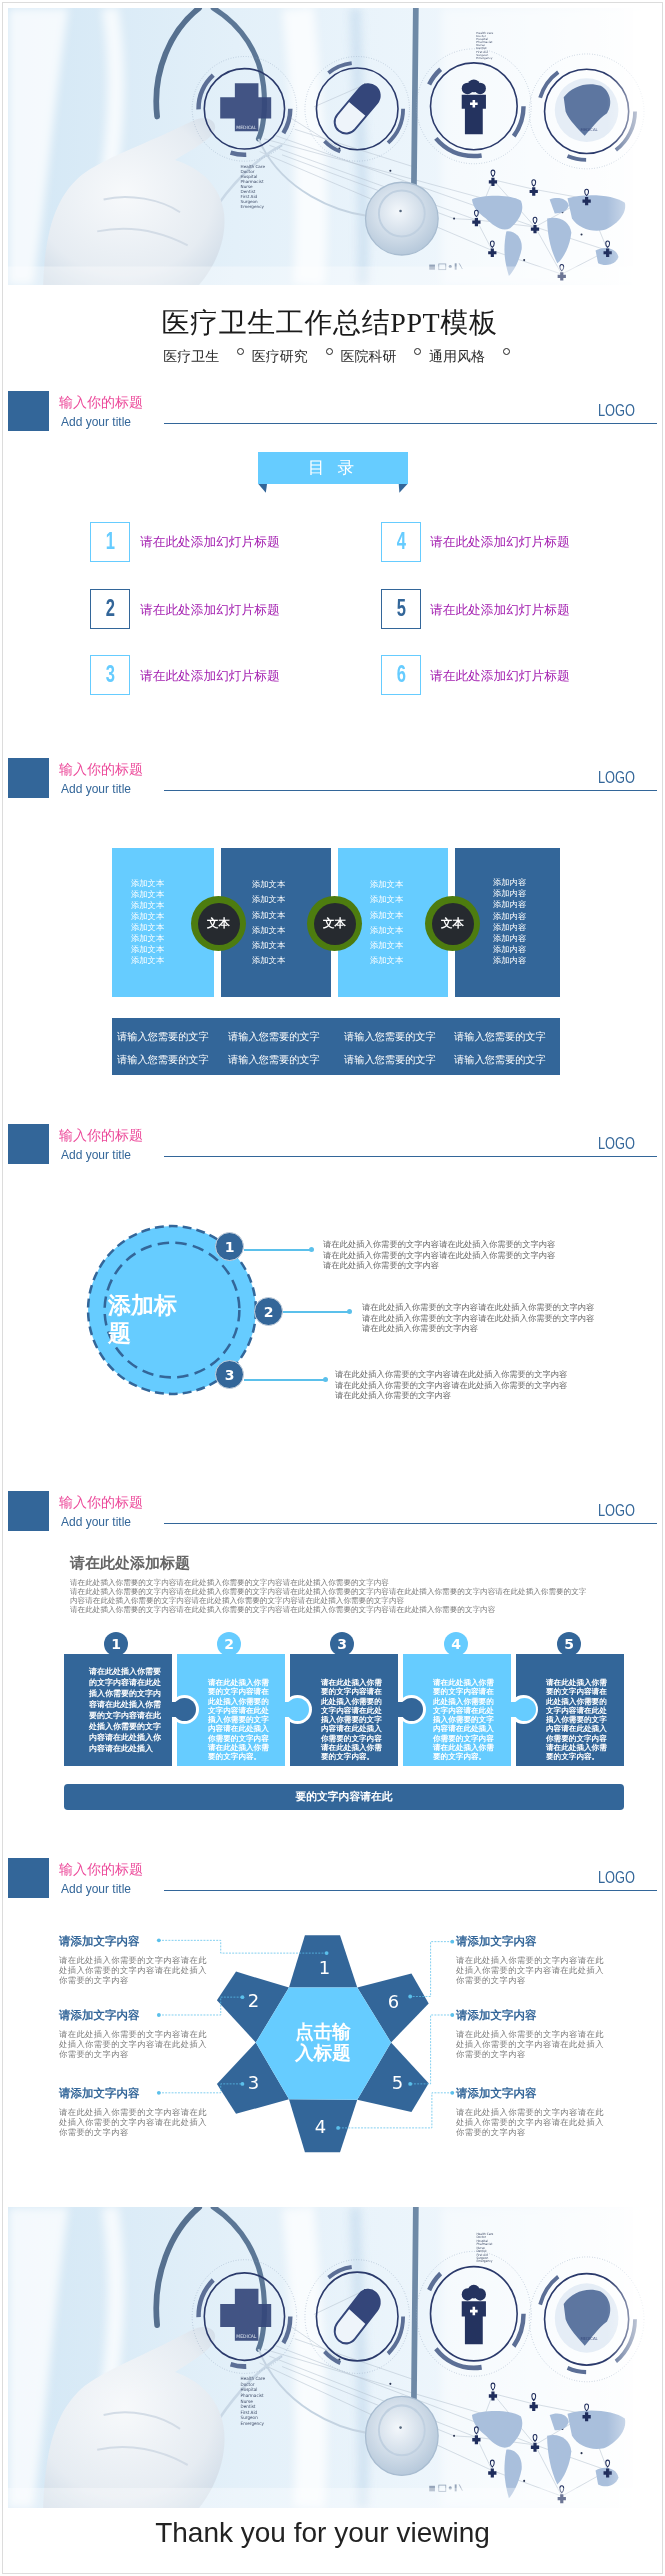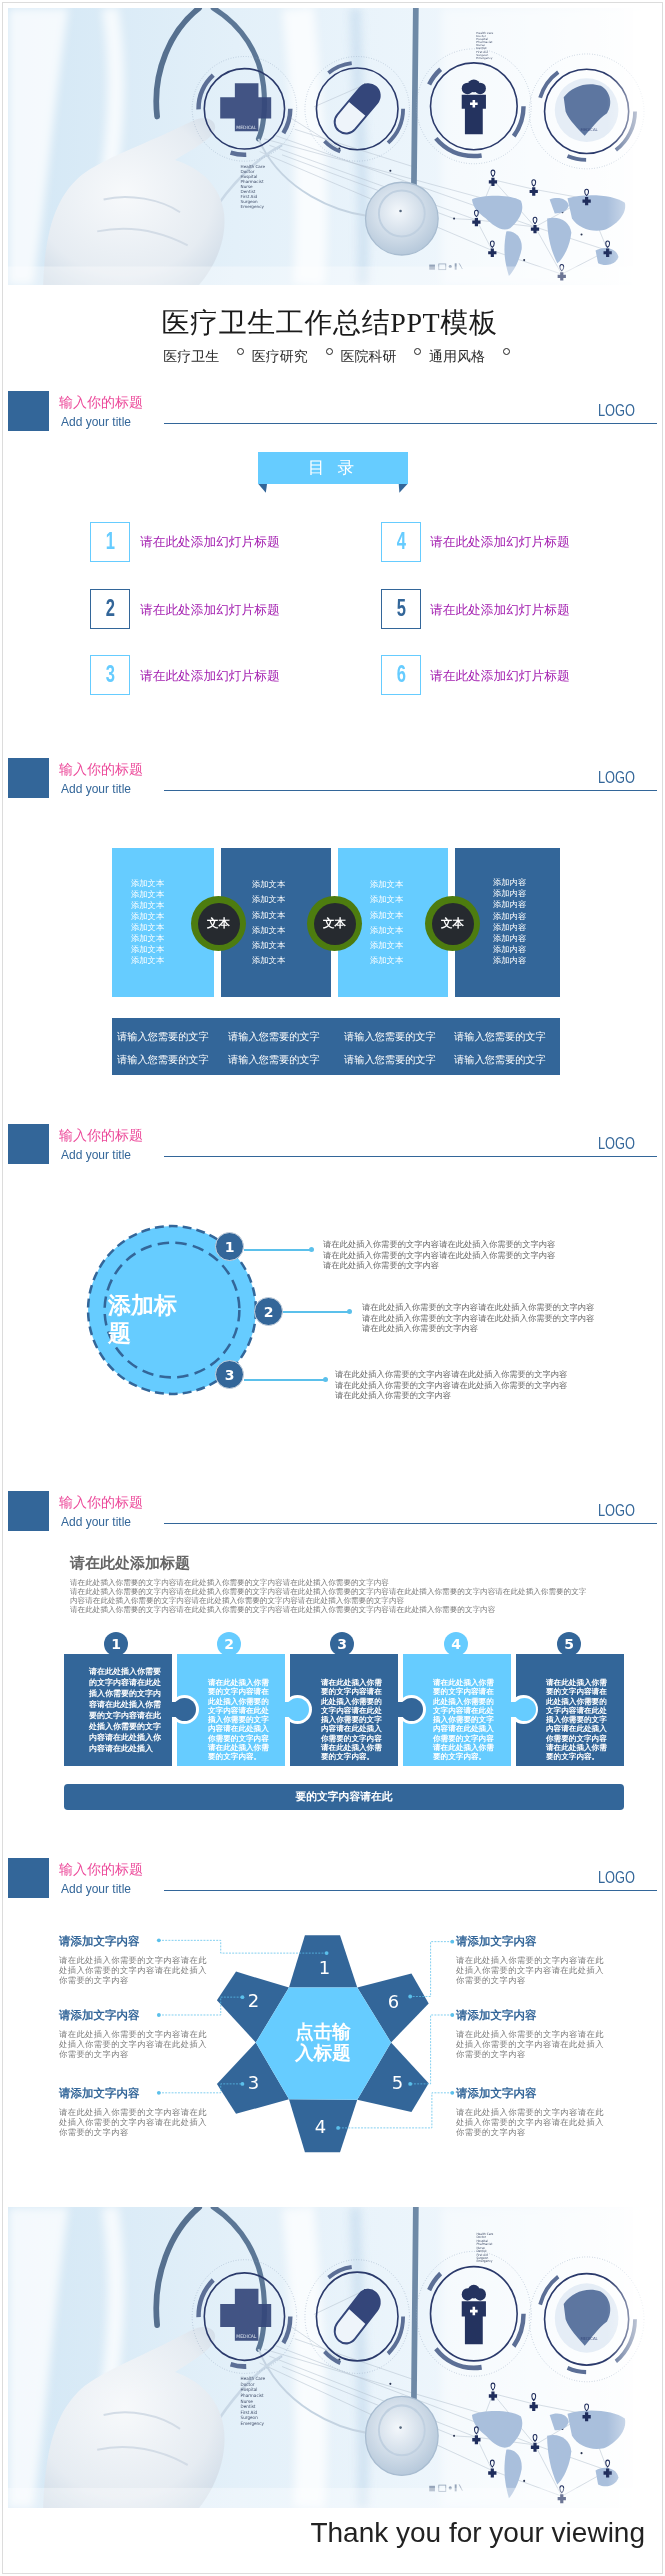--- a/index.html
+++ b/index.html
@@ -54,21 +54,21 @@
 .dark-bg{background:#336699}
 .light-bg{background:#66ccff}
 .pz-text{position:absolute;color:#fff;font-weight:bold;white-space:nowrap}
 .pz-footer{position:absolute;left:64px;top:316px;width:560px;height:25.5px;border-radius:3.8px;background:#336699;color:#fff;font-weight:bold;font-size:10.8px;line-height:25.5px;text-align:center}
 
 .hex-num{position:absolute;width:19px;text-align:center;color:#fff;font-size:18px;line-height:20.4px;font-family:"DejaVu Sans",sans-serif}
 .hex-center{position:absolute;left:285px;width:76px;text-align:center;color:#fff;font-weight:bold;font-size:18.5px;line-height:20.4px}
 .hex-title{position:absolute;color:#336699;font-weight:bold;font-size:11.5px;line-height:14px;white-space:nowrap}
 .hex-para{position:absolute;color:#7a7a7a;font-size:8.3px;line-height:10.2px;letter-spacing:0.4px;white-space:nowrap}
 
-.closing-text{position:absolute;left:0;top:317px;width:645px;text-align:right;font-family:"Liberation Sans",sans-serif;font-size:28px;line-height:34px;color:#222;font-weight:normal}
+.closing-text{position:absolute;left:0;top:317px;width:645px;text-align:center;font-family:"Liberation Sans",sans-serif;font-size:28px;line-height:34px;color:#222;font-weight:normal}
 </style>
 </head>
 <body>
 
 <svg width="0" height="0" style="position:absolute" aria-hidden="true">
   <defs>
     <linearGradient id="cp-bg" x1="0" y1="0" x2="1" y2="0">
       <stop offset="0" stop-color="#d3e7f5"></stop>
       <stop offset="0.35" stop-color="#e3f0f9"></stop>
       <stop offset="0.7" stop-color="#eef6fc"></stop>

